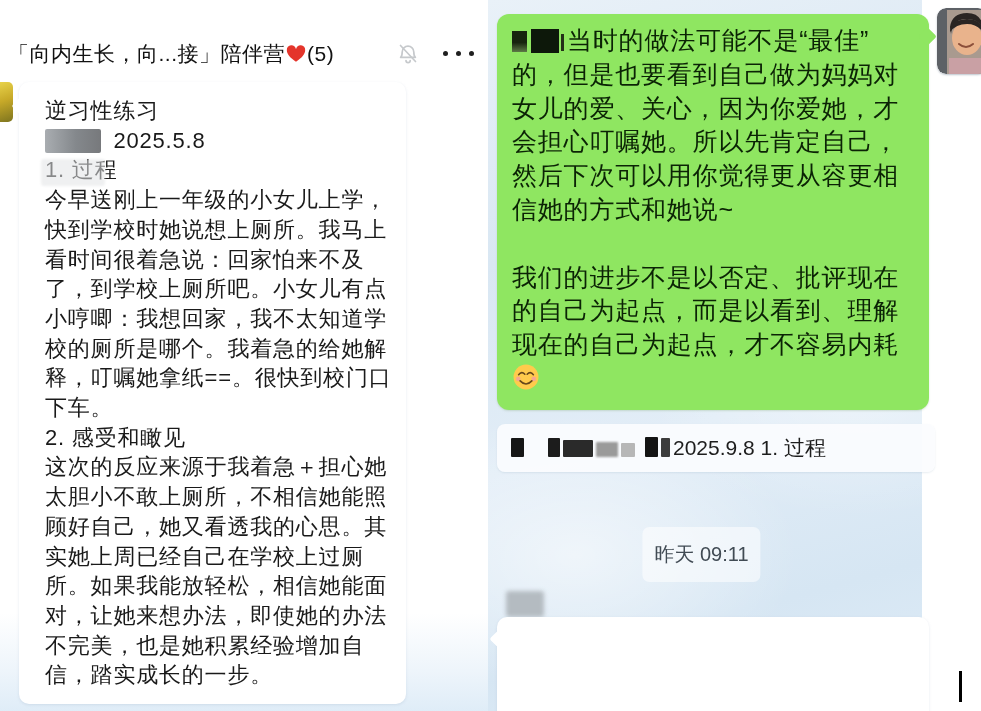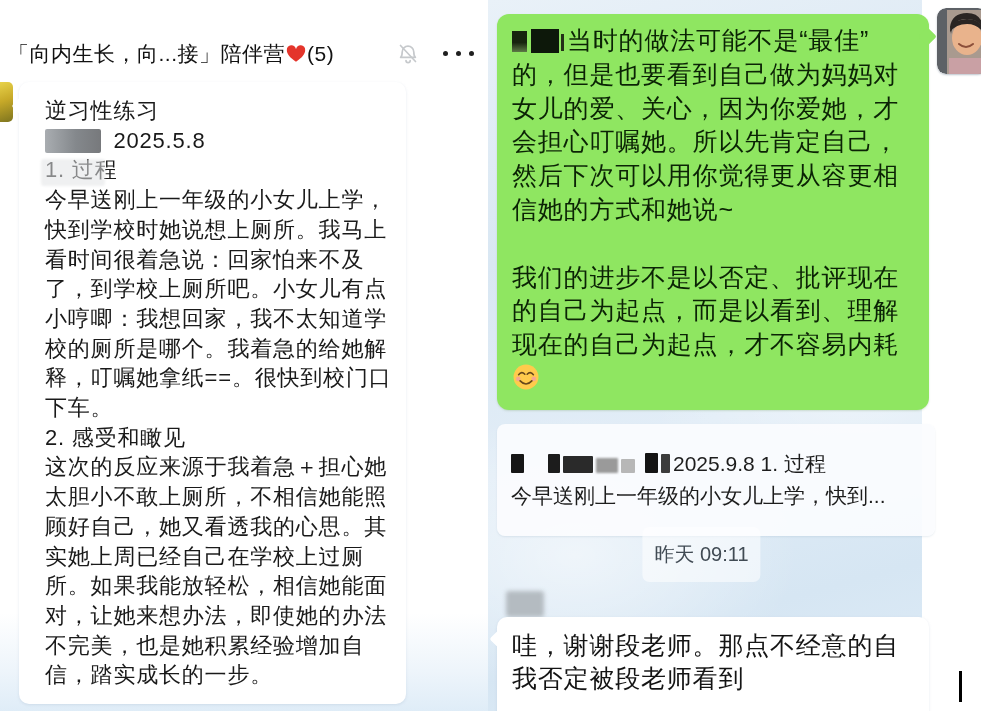--- a/index.html
+++ b/index.html
@@ -83,21 +83,21 @@
   .gredact3 { display:inline-block; width:3px; height:17px; vertical-align:-2px;
     background:#233018; margin-right:3px; }
   .emoji-icn { display:inline-block; vertical-align:-4px; }
   .user-avatar {
     position:absolute; left:449px; top:8px; width:50px; height:66px;
     border-radius:9px; overflow:hidden; box-shadow:0 1px 2px rgba(90,110,130,0.4);
   }
   .quote-box {
     position:absolute; left:9px; top:424px; width:438px;
     background:rgba(251,252,254,0.92); border-radius:8px;
-    padding:24px 14px; font-size:21px; line-height:32px; color:#1d1d1d;
+    padding:8px 14px; font-size:21px; line-height:32px; color:#1d1d1d;
     box-shadow:0 1px 2px rgba(130,155,180,0.18);
   }
   .quote-line1 { white-space:nowrap; overflow:hidden; }
   .quote-line2 { white-space:nowrap; overflow:hidden; }
   .qr { display:inline-block; vertical-align:-2px; margin-right:3px; border-radius:1px; }
   .qr1 { width:13px; height:19px; background:#161616; margin-right:24px; }
   .qr2 { width:12px; height:19px; background:#1c1c1c; }
   .qr3 { width:30px; height:17px; background:#2a2a2a; }
   .qr4 { width:22px; height:15px; background:#9a9a9a; filter:blur(1px); }
   .qr5 { width:14px; height:14px; background:#b7b7b7; margin-right:10px; }
@@ -213,29 +213,26 @@
         <ellipse cx="30" cy="30" rx="15" ry="17" fill="#e9b38c"></ellipse>
         <path d="M14 26 q2 -16 17 -15 q14 1 15 14 l0 -6 q-2 -14 -16 -14 q-15 0 -17 14 z" fill="#2a2523"></path>
         <path d="M13 24 q0 -12 17 -13 q15 0 16 13 q-6 -8 -16 -8 q-11 0 -17 8 z" fill="#2a2523"></path>
         <path d="M22 36 q7 6 14 0" stroke="#8c4f3a" stroke-width="2" fill="none" stroke-linecap="round"></path>
         <rect x="12" y="50" width="38" height="16" fill="#c9a0a4"></rect>
       </svg>
     </div>
 
     <div class="quote-box">
       <div class="quote-line1"><span class="qr qr1"></span><span class="qr qr2"></span><span class="qr qr3"></span><span class="qr qr4"></span><span class="qr qr5"></span><span class="qr qr6"></span><span class="qr qr7"></span><span>2025.9.8 1. 过程</span></div>
-      <div class="quote-line2">今早送刚上一年级的小女儿上学，快到...</div>
     </div>
 
     <div class="time-divider">昨天 09:11</div>
 
     <div class="name-redact"></div>
 
     <div class="white-bubble">
       <div class="tail"></div>
-      <div class="white-text">哇，谢谢段老师。那点不经意的自
-我否定被段老师看到</div>
     </div>
 
     <div class="cursor-artifact"></div>
   </section>
 
 </div>
 
 </body></html>

